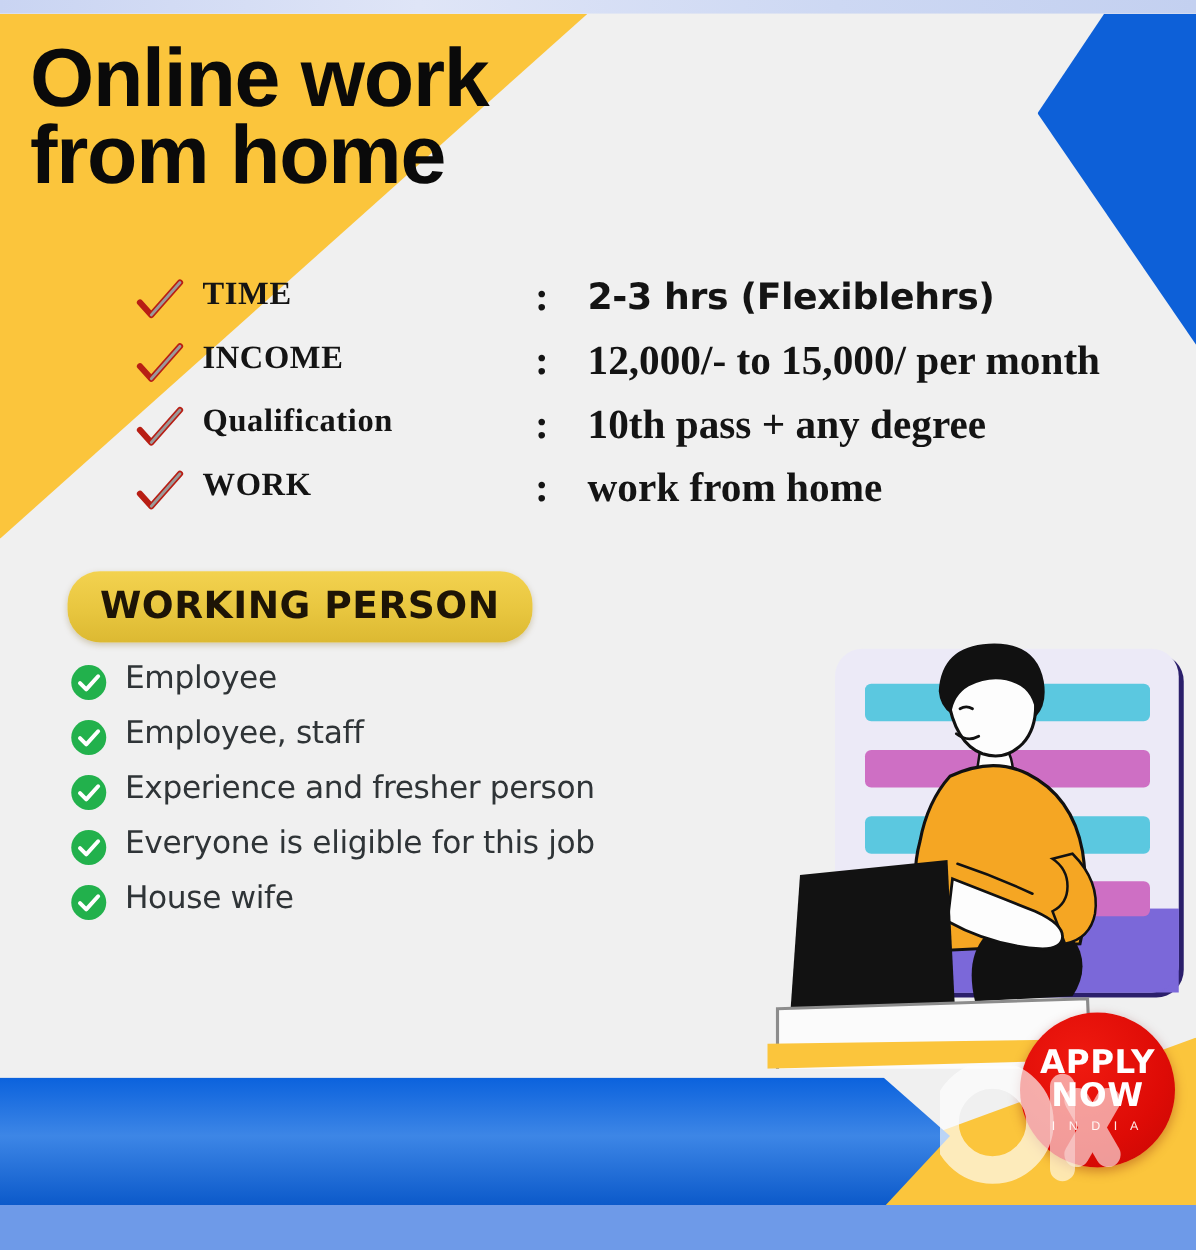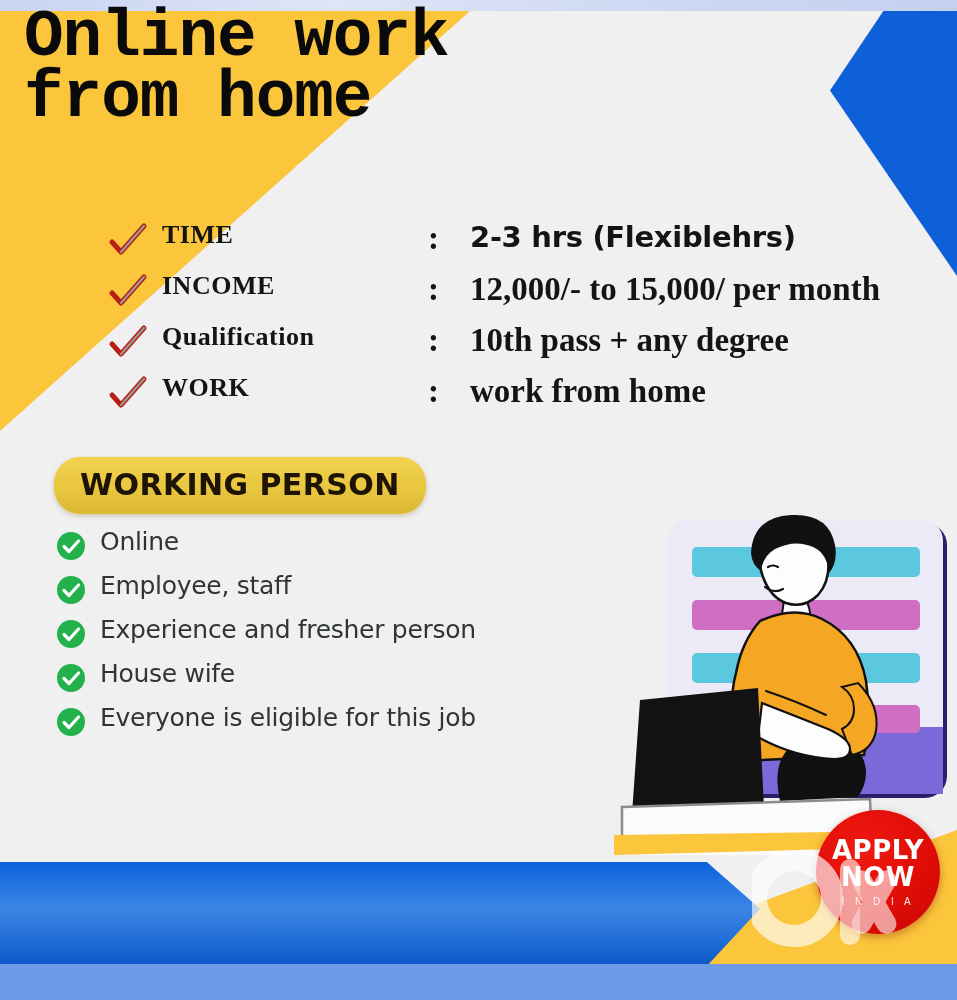--- a/index.html
+++ b/index.html
@@ -42,22 +42,22 @@
     background:linear-gradient(180deg,#0b62dd 0%,#3d86e6 45%,#0a58c9 100%);
     clip-path:polygon(0 0, 93% 0, 100% 45%, 93% 100%, 0 100%);
   }
   .blue-bottom{
     position:absolute;left:0;top:964px;width:957px;height:36px;
     background:#6e9ae8;
   }
 
   
   .heading{
-    position:absolute;left:24px;top:8px;width:620px;
-    font-family:Liberation Mono, monospace;
+    position:absolute;left:24px;top:32px;width:620px;
+    font-family:Liberation Sans, sans-serif;
     font-weight:700;
     font-size:66px;
     line-height:0.92;
     letter-spacing:-1px;
     color:#0a0a0a;
     white-space:pre-line;
   }
 
   
   .rows{position:absolute;left:108px;top:220px;width:840px;}
@@ -205,21 +205,21 @@
     <span>WORKING PERSON</span>
   </div>
 
   <div class="greenlist">
 
     <div class="gitem">
       <svg class="gcheck" viewBox="0 0 30 30">
         <circle cx="15" cy="15" r="14" fill="#22B14C"></circle>
         <path d="M8 15.5 L13 20.5 L22.5 10" fill="none" stroke="#ffffff" stroke-width="3.2" stroke-linecap="round" stroke-linejoin="round"></path>
       </svg>
-      <div class="glabel">Online</div>
+      <div class="glabel">Employee</div>
     </div>
 
     <div class="gitem">
       <svg class="gcheck" viewBox="0 0 30 30">
         <circle cx="15" cy="15" r="14" fill="#22B14C"></circle>
         <path d="M8 15.5 L13 20.5 L22.5 10" fill="none" stroke="#ffffff" stroke-width="3.2" stroke-linecap="round" stroke-linejoin="round"></path>
       </svg>
       <div class="glabel">Employee, staff</div>
     </div>
 
@@ -229,29 +229,29 @@
         <path d="M8 15.5 L13 20.5 L22.5 10" fill="none" stroke="#ffffff" stroke-width="3.2" stroke-linecap="round" stroke-linejoin="round"></path>
       </svg>
       <div class="glabel">Experience and fresher person</div>
     </div>
 
     <div class="gitem">
       <svg class="gcheck" viewBox="0 0 30 30">
         <circle cx="15" cy="15" r="14" fill="#22B14C"></circle>
         <path d="M8 15.5 L13 20.5 L22.5 10" fill="none" stroke="#ffffff" stroke-width="3.2" stroke-linecap="round" stroke-linejoin="round"></path>
       </svg>
+      <div class="glabel">Everyone is eligible for this job</div>
+    </div>
+
+    <div class="gitem">
+      <svg class="gcheck" viewBox="0 0 30 30">
+        <circle cx="15" cy="15" r="14" fill="#22B14C"></circle>
+        <path d="M8 15.5 L13 20.5 L22.5 10" fill="none" stroke="#ffffff" stroke-width="3.2" stroke-linecap="round" stroke-linejoin="round"></path>
+      </svg>
       <div class="glabel">House wife</div>
-    </div>
-
-    <div class="gitem">
-      <svg class="gcheck" viewBox="0 0 30 30">
-        <circle cx="15" cy="15" r="14" fill="#22B14C"></circle>
-        <path d="M8 15.5 L13 20.5 L22.5 10" fill="none" stroke="#ffffff" stroke-width="3.2" stroke-linecap="round" stroke-linejoin="round"></path>
-      </svg>
-      <div class="glabel">Everyone is eligible for this job</div>
     </div>
   </div>
 
   <svg class="illus" viewBox="0 0 347 350">
 
     <g>
       <rect x="62" y="18" width="275" height="275" rx="22" fill="#2b1f6b"></rect>
       <rect x="58" y="14" width="275" height="275" rx="22" fill="#eceaf7"></rect>
       <rect x="58" y="222" width="275" height="67" rx="0" fill="#7b68d9"></rect>
       <path d="M58 222 h275 v45 a22 22 0 0 1 -22 22 h-231 a22 22 0 0 1 -22 -22 z" fill="#7b68d9"></path>

